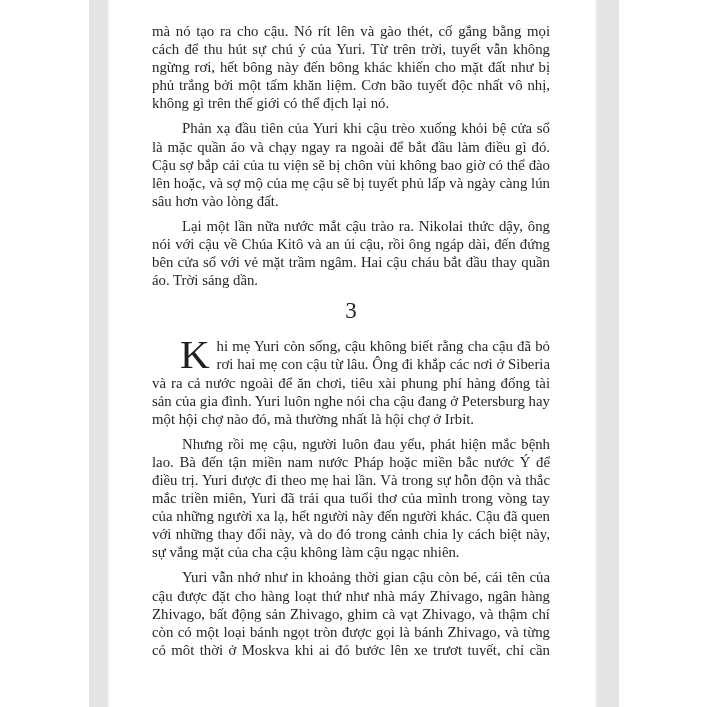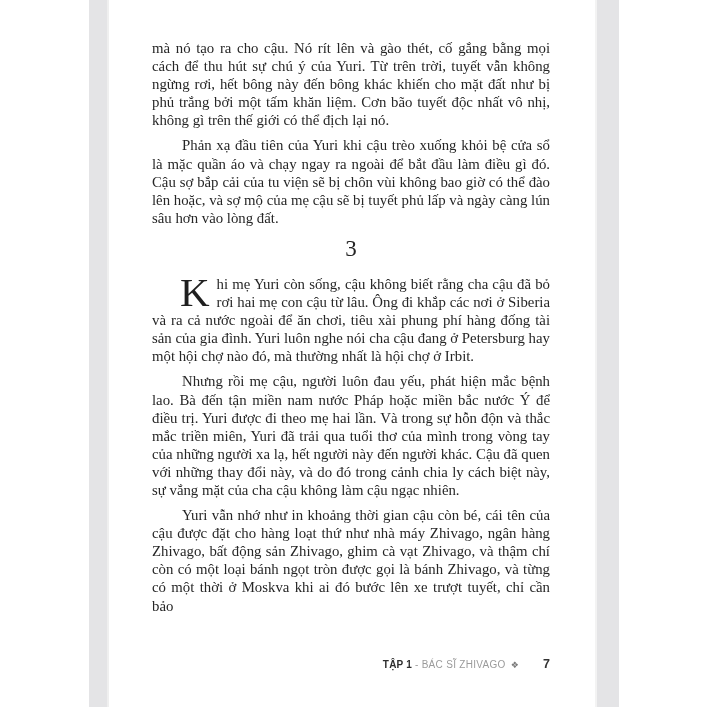--- a/index.html
+++ b/index.html
@@ -33,21 +33,21 @@
     overflow: hidden;
     color: #262626;
     font-size: 14.8px;
     line-height: 18.1px;
     text-align: justify;
   }
   .para {
     margin: 0 0 7px 0;
     text-indent: 30px;
   }
-  .para.no-indent { text-indent: 0; margin-top: 17px; }
+  .para.no-indent { text-indent: 0; }
   .chapter {
     margin: 9px 0 13px 0;
     font-size: 23px;
     font-weight: 400;
     line-height: 26px;
     text-align: center;
     color: #242424;
   }
   .dropcap-para { text-indent: 0; }
   .dropcap {
@@ -98,28 +98,26 @@
 
   <div class="page-edge left"></div>
   <div class="page-edge right"></div>
 
   <div class="content">
 
     <p class="para no-indent">mà nó tạo ra cho cậu. Nó rít lên và gào thét, cố gắng bằng mọi cách để thu hút sự chú ý của Yuri. Từ trên trời, tuyết vẫn không ngừng rơi, hết bông này đến bông khác khiến cho mặt đất như bị phủ trắng bởi một tấm khăn liệm. Cơn bão tuyết độc nhất vô nhị, không gì trên thế giới có thể địch lại nó.</p>
 
     <p class="para">Phản xạ đầu tiên của Yuri khi cậu trèo xuống khỏi bệ cửa sổ là mặc quần áo và chạy ngay ra ngoài để bắt đầu làm điều gì đó. Cậu sợ bắp cải của tu viện sẽ bị chôn vùi không bao giờ có thể đào lên hoặc, và sợ mộ của mẹ cậu sẽ bị tuyết phủ lấp và ngày càng lún sâu hơn vào lòng đất.</p>
 
+    <p class="para">Lại một lần nữa nước mắt cậu trào ra. Nikolai thức dậy, ông nói với cậu về Chúa Kitô và an ủi cậu, rồi ông ngáp dài, đến đứng bên cửa sổ với vẻ mặt trầm ngâm. Hai cậu cháu bắt đầu thay quần áo. Trời sáng dần.</p>
 
     <h2 class="chapter">3</h2>
 
     <p class="para dropcap-para"><span class="dropcap">K</span><span>hi mẹ Yuri còn sống, cậu không biết rằng cha cậu đã bỏ rơi hai mẹ con cậu từ lâu. Ông đi khắp các nơi ở Siberia và ra cả nước ngoài để ăn chơi, tiêu xài phung phí hàng đống tài sản của gia đình. Yuri luôn nghe nói cha cậu đang ở Petersburg hay một hội chợ nào đó, mà thường nhất là hội chợ ở Irbit.</span></p>
 
     <p class="para">Nhưng rồi mẹ cậu, người luôn đau yếu, phát hiện mắc bệnh lao. Bà đến tận miền nam nước Pháp hoặc miền bắc nước Ý để điều trị. Yuri được đi theo mẹ hai lần. Và trong sự hỗn độn và thắc mắc triền miên, Yuri đã trải qua tuổi thơ của mình trong vòng tay của những người xa lạ, hết người này đến người khác. Cậu đã quen với những thay đổi này, và do đó trong cảnh chia ly cách biệt này, sự vắng mặt của cha cậu không làm cậu ngạc nhiên.</p>
 
     <p class="para">Yuri vẫn nhớ như in khoảng thời gian cậu còn bé, cái tên của cậu được đặt cho hàng loạt thứ như nhà máy Zhivago, ngân hàng Zhivago, bất động sản Zhivago, ghim cà vạt Zhivago, và thậm chí còn có một loại bánh ngọt tròn được gọi là bánh Zhivago, và từng có một thời ở Moskva khi ai đó bước lên xe trượt tuyết, chỉ cần bảo</p>
 
   </div>
 
-  <div class="footer">
-    <span class="volume">TẬP 1</span><span class="sep">-</span><span class="title">BÁC SĨ ZHIVAGO</span><span class="ornament">❖</span><span class="pagenum">7</span>
-  </div>
 
 </div>
 
 </body></html>

